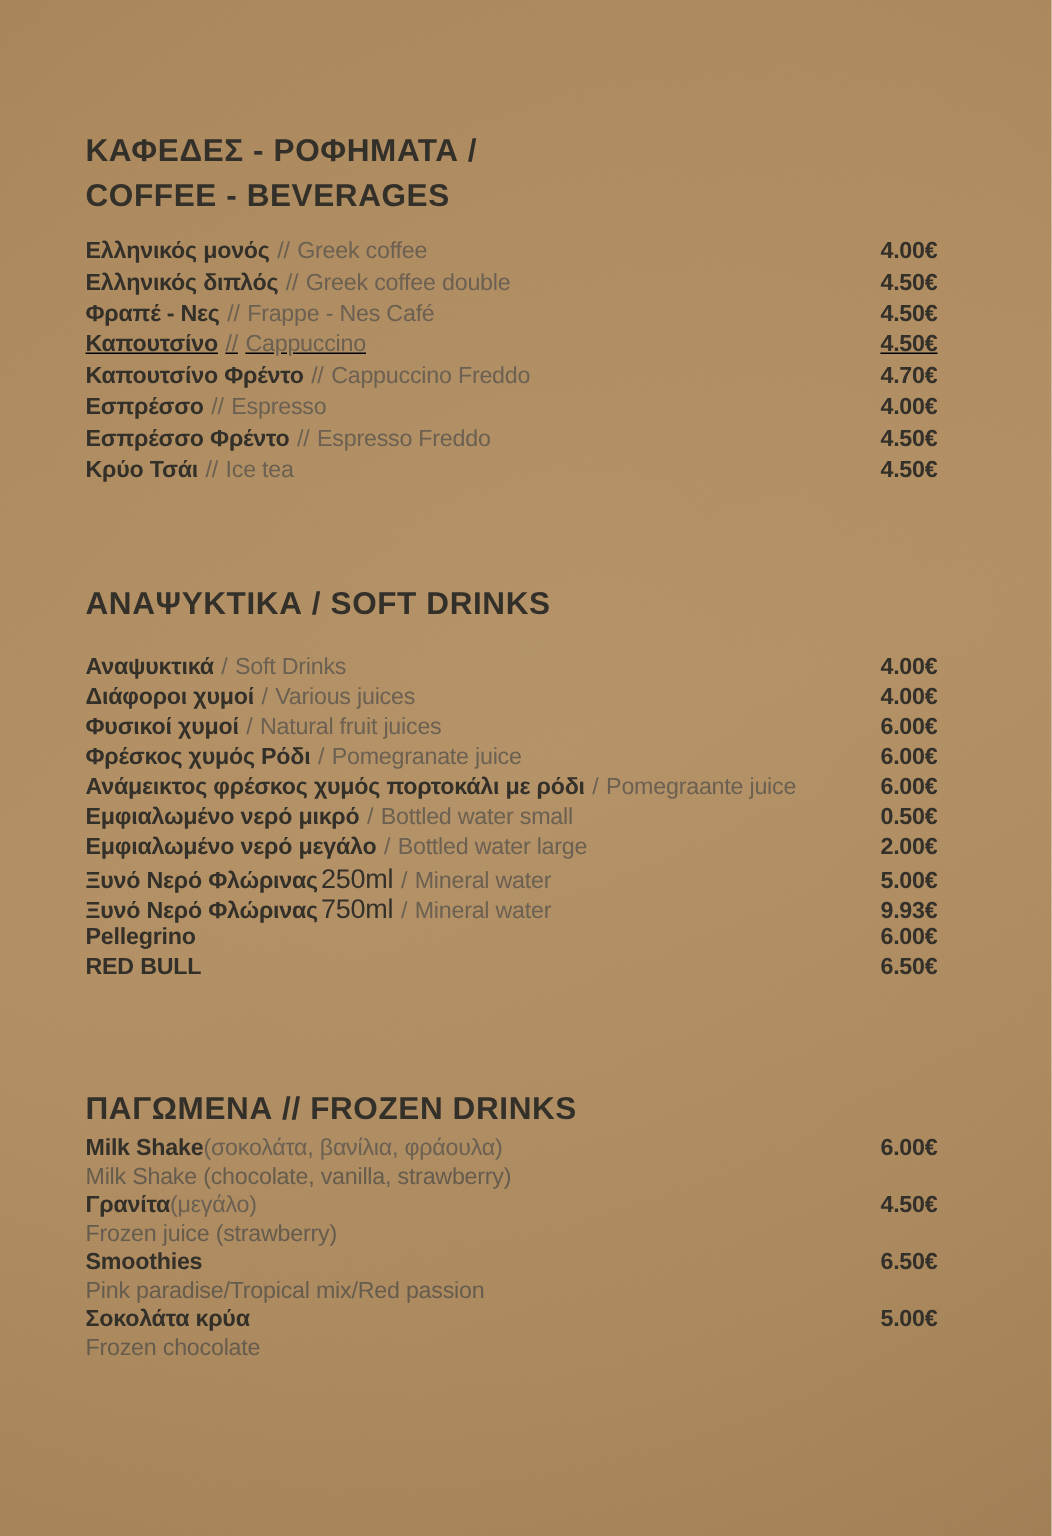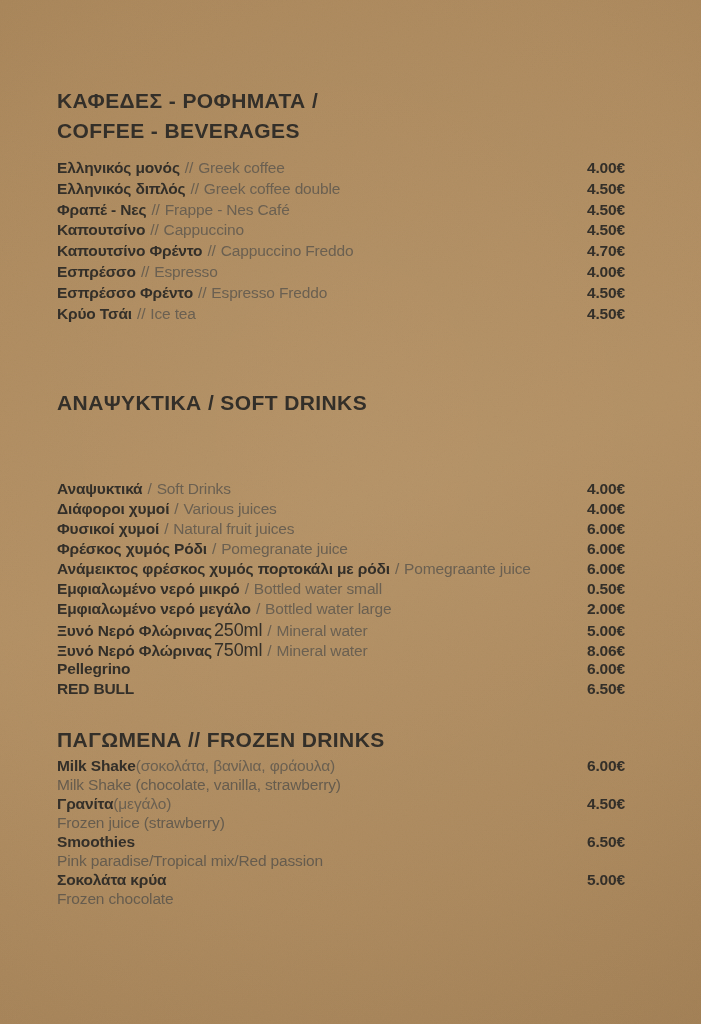--- a/index.html
+++ b/index.html
@@ -76,21 +76,21 @@
           <span class="sep">//</span>
           <span class="ds">Greek coffee double</span>
           <span class="pr">4.50€</span>
         </div>
         <div class="row" style="height: 20.8px;">
           <span class="nm">Φραπέ - Νες</span>
           <span class="sep">//</span>
           <span class="ds">Frappe - Nes Café</span>
           <span class="pr">4.50€</span>
         </div>
-        <div class="row" style="height: 20.8px;">
+        <div class="row" style="height: 20.8px; text-decoration: underline;">
           <span class="nm">Καπουτσίνο</span>
           <span class="sep">//</span>
           <span class="ds">Cappuccino</span>
           <span class="pr">4.50€</span>
         </div>
         <div class="row" style="height: 20.8px;">
           <span class="nm">Καπουτσίνο Φρέντο</span>
           <span class="sep">//</span>
           <span class="ds">Cappuccino Freddo</span>
           <span class="pr">4.70€</span>
@@ -111,21 +111,21 @@
           <span class="nm">Κρύο Τσάι</span>
           <span class="sep">//</span>
           <span class="ds">Ice tea</span>
           <span class="pr">4.50€</span>
         </div>
       </div>
       <h2 class="menu-section section-title" style="top: 388px;">
         <div>ΑΝΑΨΥΚΤΙΚΑ / SOFT DRINKS</div>
       </h2>
       <div class="items" style="top: 436px;">
-        <div class="row" style="height: 20px; margin-top: 44px;">
+        <div class="row" style="height: 20px;">
           <span class="nm">Αναψυκτικά</span>
           <span class="sep">/</span>
           <span class="ds">Soft Drinks</span>
           <span class="pr">4.00€</span>
         </div>
         <div class="row" style="height: 20px;">
           <span class="nm">Διάφοροι χυμοί</span>
           <span class="sep">/</span>
           <span class="ds">Various juices</span>
           <span class="pr">4.00€</span>
@@ -165,21 +165,21 @@
           <span class="sz">250ml</span>
           <span class="sep">/</span>
           <span class="ds">Mineral water</span>
           <span class="pr">5.00€</span>
         </div>
         <div class="row" style="height: 20px;">
           <span class="nm">Ξυνό Νερό Φλώρινας</span>
           <span class="sz">750ml</span>
           <span class="sep">/</span>
           <span class="ds">Mineral water</span>
-          <span class="pr">8.06€</span>
+          <span class="pr">9.93€</span>
         </div>
         <div class="row" style="height: 20px;">
           <span class="nm">Pellegrino</span>
           <span class="pr">6.00€</span>
         </div>
         <div class="row" style="height: 20px;">
           <span class="nm">RED BULL</span>
           <span class="pr">6.50€</span>
         </div>
       </div>

